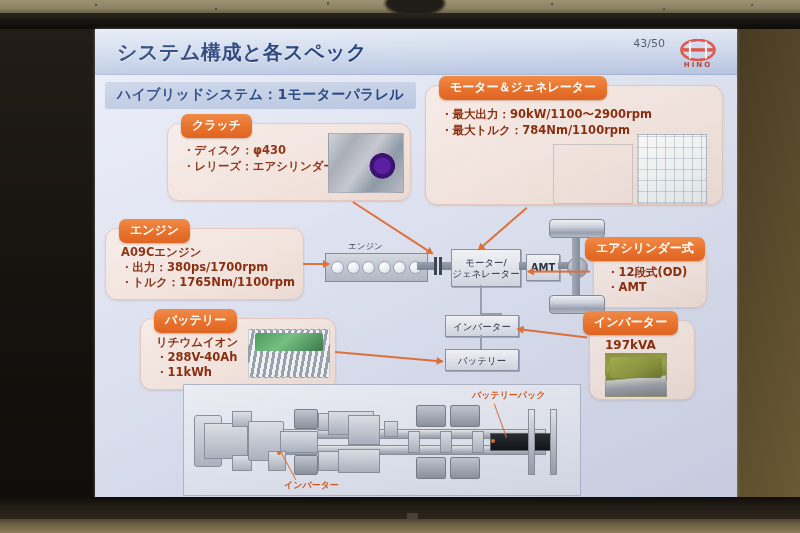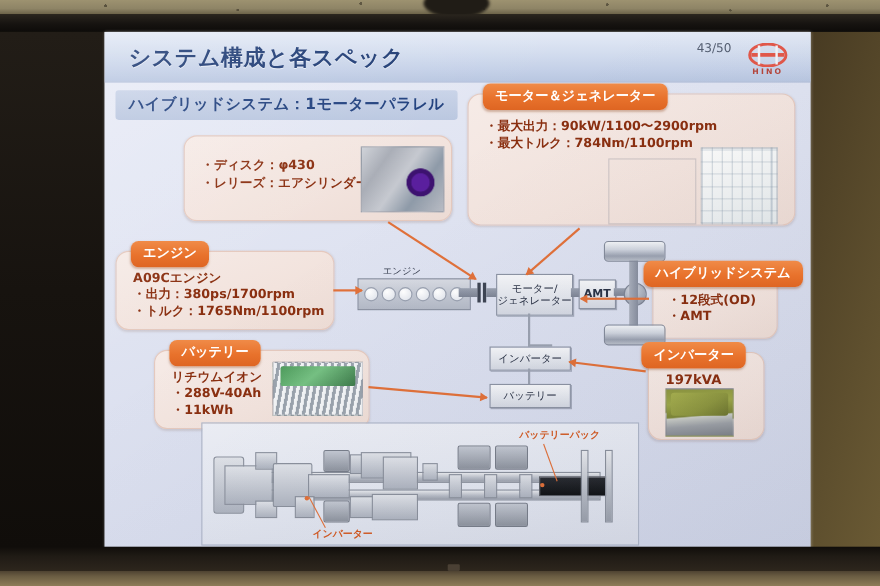--- a/index.html
+++ b/index.html
@@ -275,20 +275,21 @@
         <div class="card-lines" style="top:30px;">
           <div>・最大出力：90kW/1100〜2900rpm</div>
           <div>・最大トルク：784Nm/1100rpm</div>
         </div>
         <div class="photo photo-motor" style="left:128px;top:68px;width:78px;height:58px;"></div>
         <div class="photo photo-drawing" style="left:212px;top:58px;width:68px;height:68px;"></div>
       </div>
 
       <div class="card" style="left:72px;top:85px;width:245px;height:90px;">
         <div class="card-body" style="width:242px;height:76px;"></div>
+        <div class="card-tab">クラッチ</div>
         <div class="card-lines" style="top:28px;">
           <div>・ディスク：φ430</div>
           <div>・レリーズ：エアシリンダー式</div>
         </div>
         <div class="photo photo-clutch" style="left:161px;top:19px;width:74px;height:58px;"></div>
       </div>
 
       <div class="card" style="left:10px;top:190px;width:200px;height:82px;">
         <div class="card-body" style="width:197px;height:70px;"></div>
         <div class="card-tab">エンジン</div>
@@ -305,21 +306,21 @@
         <div class="card-lines" style="top:26px;line-height:15px;">
           <div>リチウムイオン</div>
           <div>・288V-40Ah</div>
           <div>・11kWh</div>
         </div>
         <div class="photo photo-battery" style="left:108px;top:20px;width:80px;height:47px;"></div>
       </div>
 
       <div class="card" style="left:490px;top:208px;width:125px;height:76px;">
         <div class="card-body" style="left:8px;width:112px;height:60px;"></div>
-        <div class="card-tab" style="left:0;">ハイブリッドシステム</div>
+        <div class="card-tab" style="left:0;">エアシリンダー式</div>
         <div class="card-lines" style="left:22px;top:28px;line-height:15px;">
           <div>・12段式(OD)</div>
           <div>・AMT</div>
         </div>
       </div>
 
       <div class="card" style="left:488px;top:282px;width:118px;height:90px;">
         <div class="card-body" style="left:6px;width:104px;height:78px;"></div>
         <div class="card-tab" style="left:0;">インバーター</div>
         <div class="card-lines" style="left:22px;top:26px;font-size:12px;">

